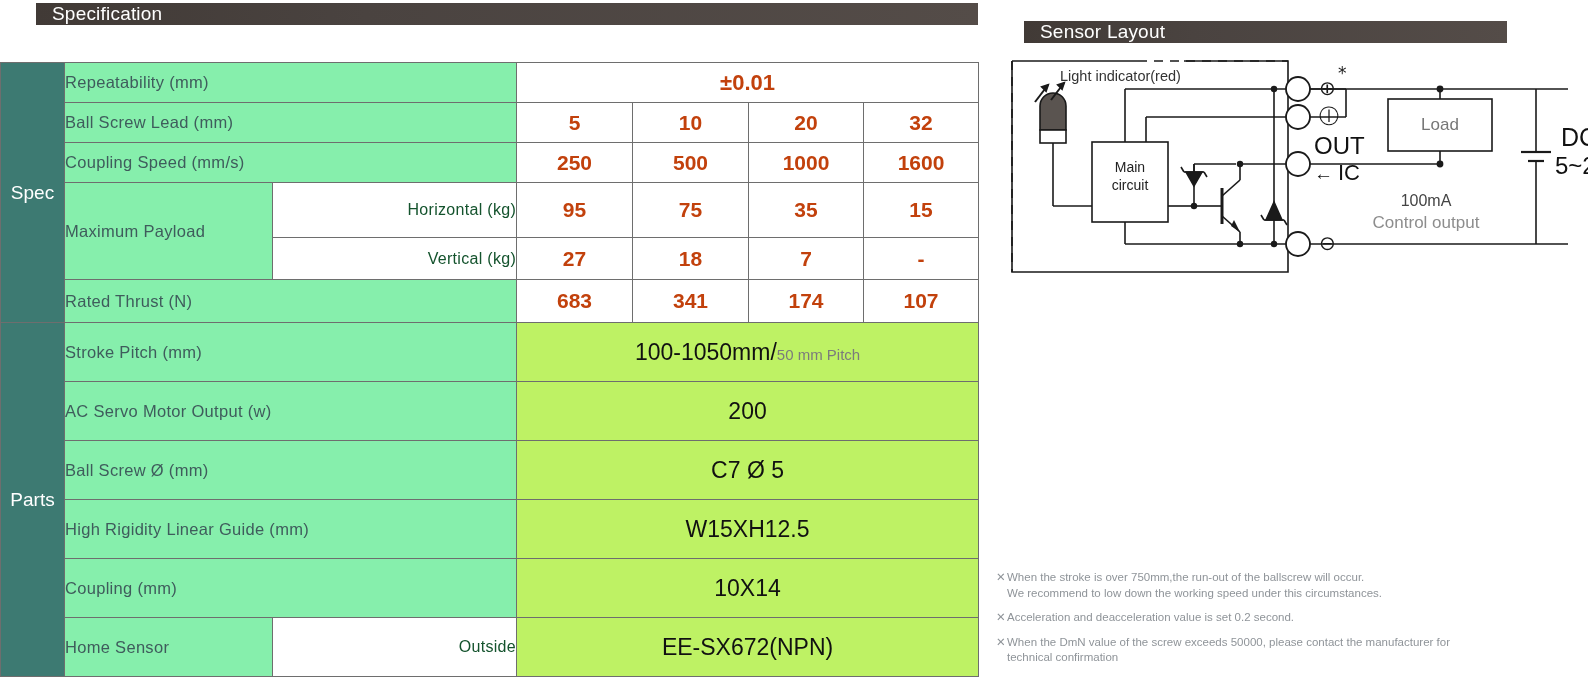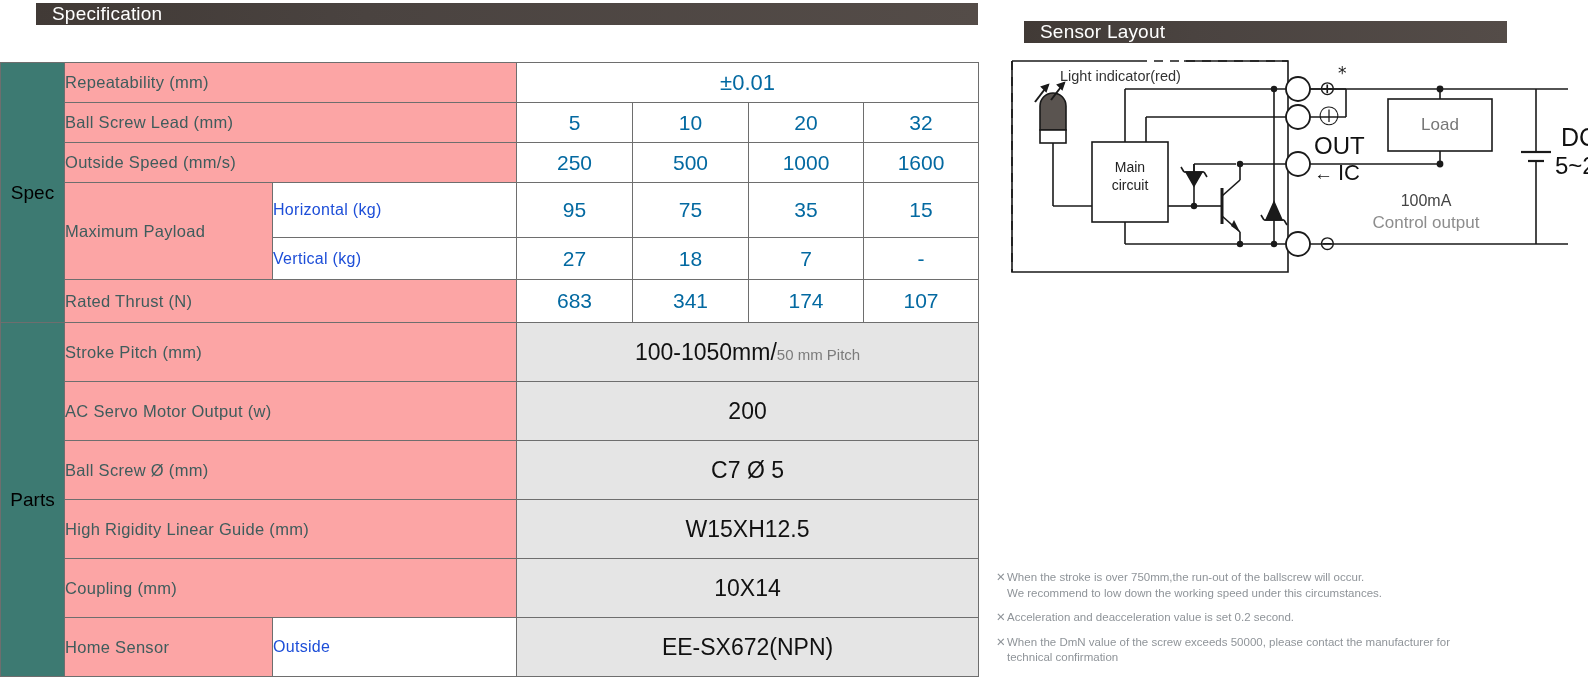--- a/index.html
+++ b/index.html
@@ -33,50 +33,51 @@
     border-collapse:collapse;width:978px;height:615px;
     table-layout:fixed;
   }
   table.spec td{
     border:1px solid #6e6e6e;
     font-family:"Liberation Sans",sans-serif;
     padding:0;
   }
   
   td.group{
-    background:#3d7a72;color:#000000;
+    background:#3d7a72;color:#ffffff;
     text-align:center;vertical-align:middle;
     font-size:19px;
     border-color:#3d7a72;
     width:64px;
   }
   
   td.label{
     color:#3f5c5c;
     font-size:16.5px;
     padding-left:26px;
     vertical-align:middle;
     letter-spacing:.3px;
-    background:#fca5a5;
+    background:#86efac;
   }
   td.sublabel{
-    color:#1d4ed8;font-size:16px;
-    text-align:left;vertical-align:middle;
+    color:#14532d;font-size:16px;
+    text-align:right;vertical-align:middle;
     letter-spacing:.3px;background:#fff;
   }
   
   td.val{
     text-align:center;vertical-align:middle;
-    font-size:21px;color:#0369a1;
+    font-size:21px;color:#c2410c;
     background:#fff;
+    font-weight:bold;
   }
   td.val.wide{font-size:22px;}
   td.valbig{
     text-align:center;vertical-align:middle;
-    font-size:23px;color:#111;background:#e5e5e5;
+    font-size:23px;color:#111;background:#bef264;
   }
   .pitch-main{font-size:23px;color:#111;}
   .pitch-sub{font-size:15px;color:#7b7b7b;}
 
   
   #sensor-wrap{position:absolute;left:988px;top:54px;width:600px;height:235px;}
   #notes{
     position:absolute;left:996px;top:570px;width:592px;
     font-family:"Liberation Sans",sans-serif;
     color:#8f9499;font-size:11.5px;line-height:1.35;
@@ -124,21 +125,21 @@
 
     <tr>
       <td class="label" colspan="2" style="height:39px">Ball Screw Lead (mm)</td>
       <td class="val">5</td>
       <td class="val">10</td>
       <td class="val">20</td>
       <td class="val">32</td>
     </tr>
 
     <tr>
-      <td class="label" colspan="2" style="height:39px">Outside Speed (mm/s)</td>
+      <td class="label" colspan="2" style="height:39px">Coupling Speed (mm/s)</td>
       <td class="val">250</td>
       <td class="val">500</td>
       <td class="val">1000</td>
       <td class="val">1600</td>
     </tr>
 
     <tr>
       <td class="label" rowspan="2" style="height:41px">Maximum Payload</td>
       <td class="sublabel">Horizontal (kg)</td>
       <td class="val">95</td>

